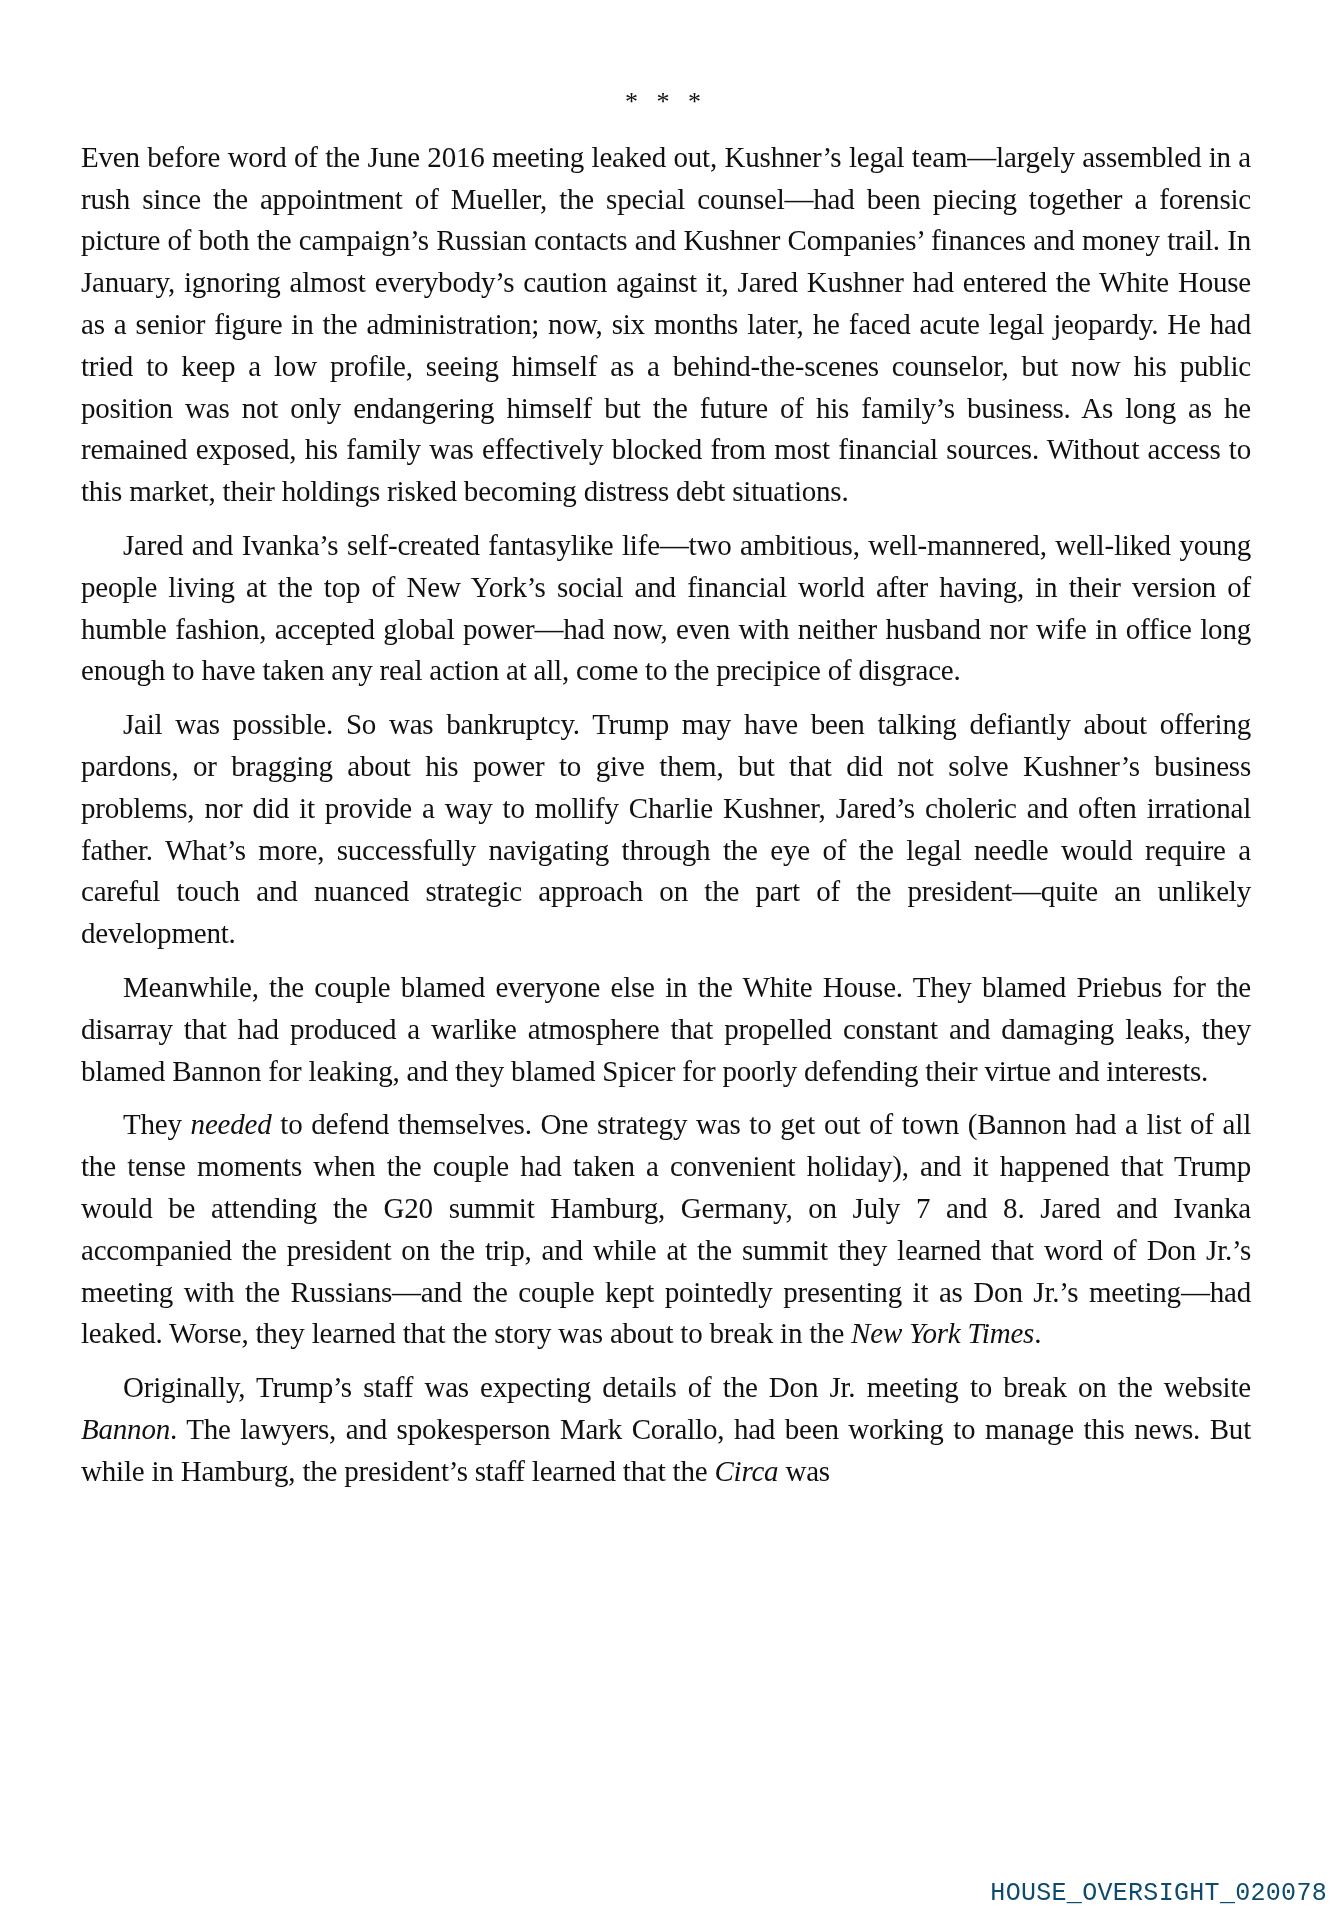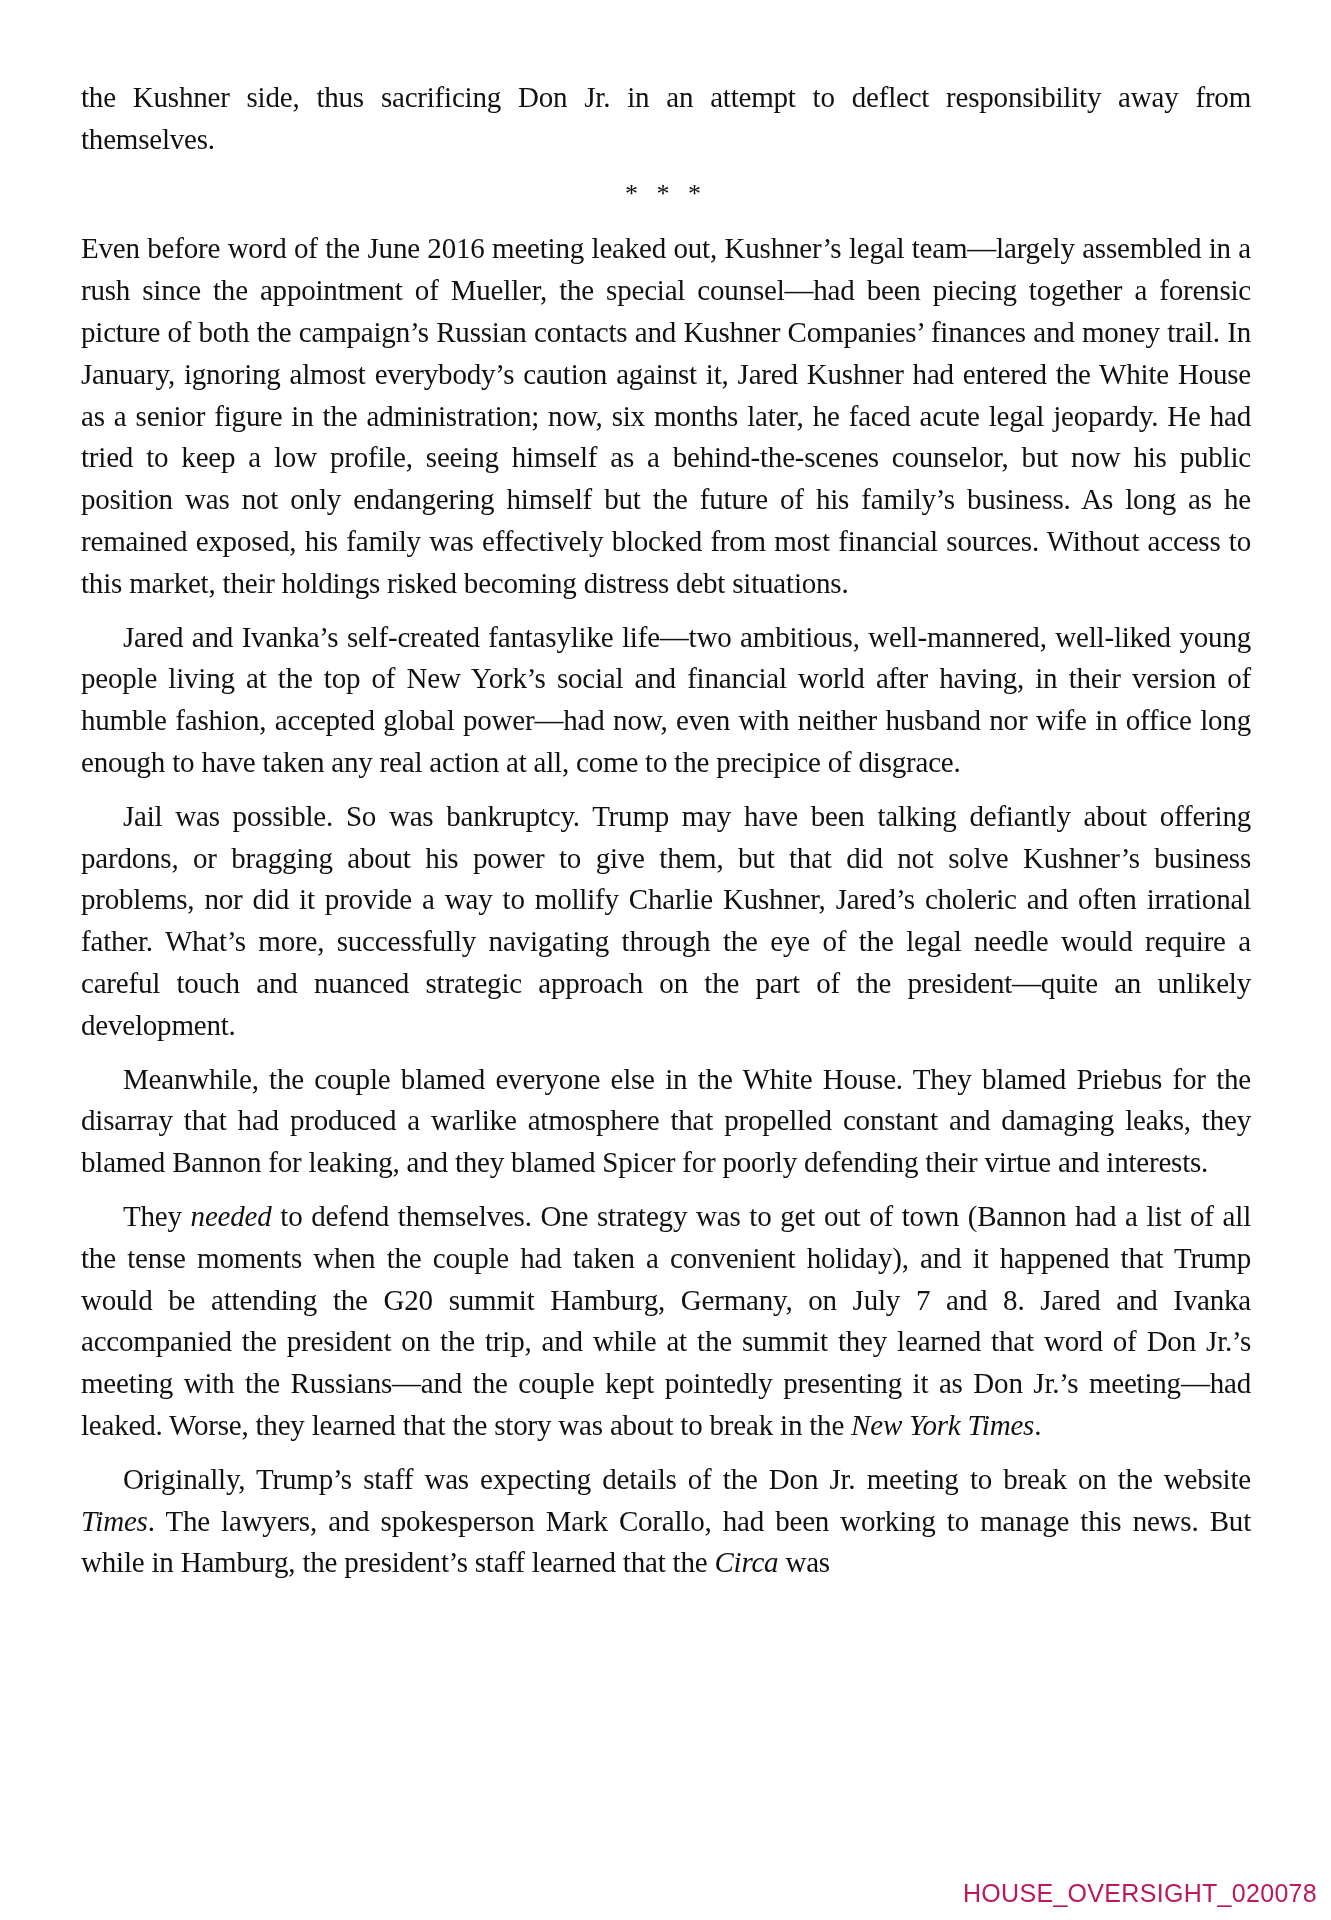--- a/index.html
+++ b/index.html
@@ -21,35 +21,32 @@
   .page p.noindent { text-indent: 0; }
   .page .break {
     text-align: center;
     margin: 4px 0 14px 0;
     letter-spacing: 6px;
     font-size: 26px;
   }
   .page em { }
   .footer {
     position: absolute;
-    right: 14px;
+    right: 4px;
     top: 1879px;
-    font-family: Liberation Sans, sans-serif;
+    font-family: Liberation Mono, monospace;
     font-size: 25px;
-    color: #be185d;
+    color: #0c4a6e;
     letter-spacing: 0.3px;
   }
 </style>
 </head>
 <body>
 
 <div class="page">
-  <p class="noindent">
-    <span>the Kushner side, thus sacrificing Don Jr. in an attempt to deflect responsibility away from themselves.</span>
-  </p>
 
   <div class="break">
     <span>* * *</span>
   </div>
 
   <p class="noindent">
     <span>Even before word of the June 2016 meeting leaked out, Kushner’s legal team—largely assembled in a rush since the appointment of Mueller, the special counsel—had been piecing together a forensic picture of both the campaign’s Russian contacts and Kushner Companies’ finances and money trail. In January, ignoring almost everybody’s caution against it, Jared Kushner had entered the White House as a senior figure in the administration; now, six months later, he faced acute legal jeopardy. He had tried to keep a low profile, seeing himself as a behind-the-scenes counselor, but now his public position was not only endangering himself but the future of his family’s business. As long as he remained exposed, his family was effectively blocked from most financial sources. Without access to this market, their holdings risked becoming distress debt situations.</span>
   </p>
 
   <p class="indent">
@@ -59,16 +56,16 @@
   <p class="indent">
     <span>Jail was possible. So was bankruptcy. Trump may have been talking defiantly about offering pardons, or bragging about his power to give them, but that did not solve Kushner’s business problems, nor did it provide a way to mollify Charlie Kushner, Jared’s choleric and often irrational father. What’s more, successfully navigating through the eye of the legal needle would require a careful touch and nuanced strategic approach on the part of the president—quite an unlikely development.</span>
   </p>
 
   <p class="indent">
     <span>Meanwhile, the couple blamed everyone else in the White House. They blamed Priebus for the disarray that had produced a warlike atmosphere that propelled constant and damaging leaks, they blamed Bannon for leaking, and they blamed Spicer for poorly defending their virtue and interests.</span>
   </p>
 
   <p class="indent"><span>They </span><em>needed</em><span> to defend themselves. One strategy was to get out of town (Bannon had a list of all the tense moments when the couple had taken a convenient holiday), and it happened that Trump would be attending the G20 summit Hamburg, Germany, on July 7 and 8. Jared and Ivanka accompanied the president on the trip, and while at the summit they learned that word of Don Jr.’s meeting with the Russians—and the couple kept pointedly presenting it as Don Jr.’s meeting—had leaked. Worse, they learned that the story was about to break in the </span><em>New York Times</em><span>.</span></p>
 
-  <p class="indent"><span>Originally, Trump’s staff was expecting details of the Don Jr. meeting to break on the website </span><em>Times</em><span>. The lawyers, and spokesperson Mark Corallo, had been working to manage this news. But while in Hamburg, the president’s staff learned that the </span><em>Circa</em><span> was</span></p>
+  <p class="indent"><span>Originally, Trump’s staff was expecting details of the Don Jr. meeting to break on the website </span><em>Bannon</em><span>. The lawyers, and spokesperson Mark Corallo, had been working to manage this news. But while in Hamburg, the president’s staff learned that the </span><em>Circa</em><span> was</span></p>
 </div>
 
 <div class="footer">HOUSE_OVERSIGHT_020078</div>
 
 </body></html>

